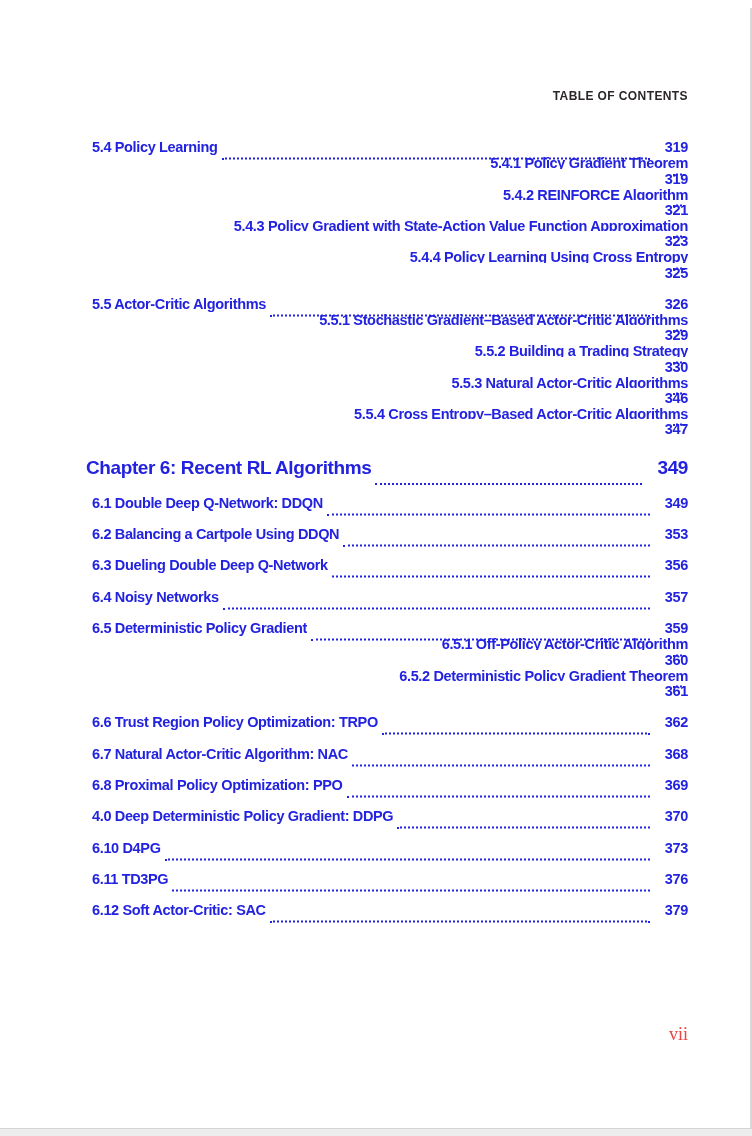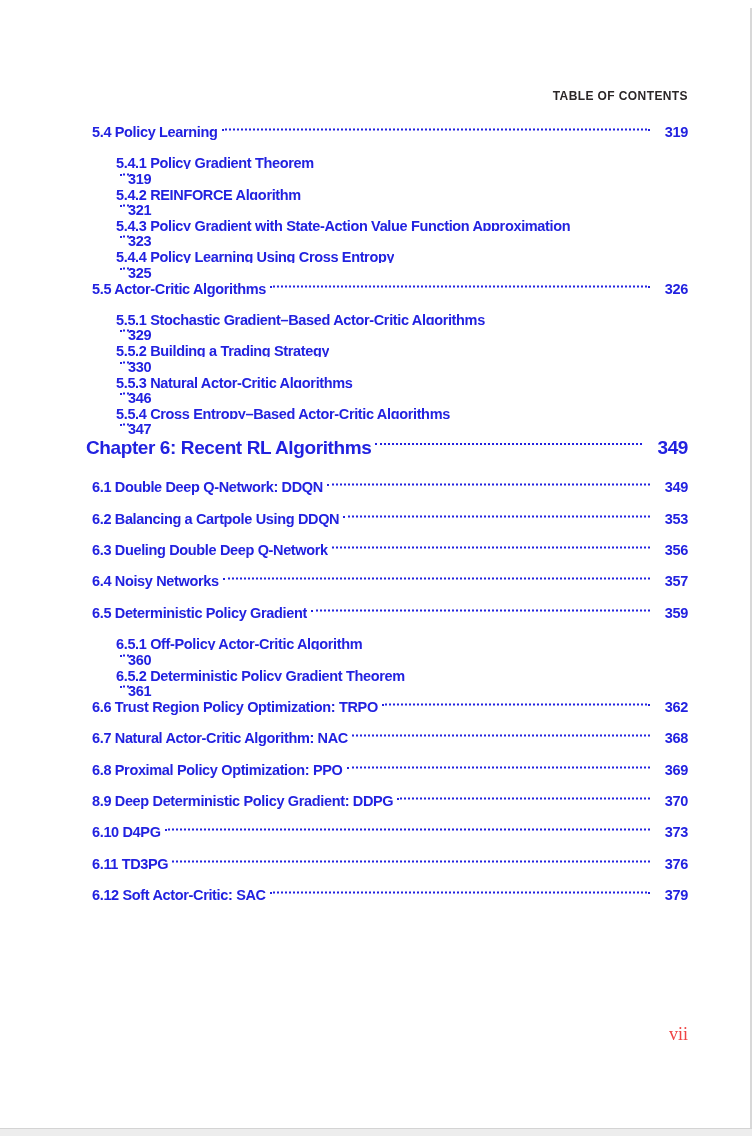--- a/index.html
+++ b/index.html
@@ -27,21 +27,21 @@
     color: #2b2627;
   }
   .toc-list {
     position: absolute;
     left: 86px;
     right: 64px;
     top: 124px;
   }
   .toc-row {
     display: flex;
-    align-items: flex-start;
+    align-items: flex-end;
     height: 31.35px;
     color: #2222e0;
     font-size: 14.5px;
     font-weight: bold;
     letter-spacing: -0.35px;
     cursor: pointer;
   }
   .toc-row.lvl0 {
     height: 42px;
     font-size: 19px;
@@ -203,21 +203,21 @@
     <span class="toc-label">6.7 Natural Actor-Critic Algorithm: NAC</span>
     <span class="leader"></span>
     <span class="toc-page">368</span>
   </div>
       <div class="toc-row lvl1">
     <span class="toc-label">6.8 Proximal Policy Optimization: PPO</span>
     <span class="leader"></span>
     <span class="toc-page">369</span>
   </div>
       <div class="toc-row lvl1">
-    <span class="toc-label">8.9 Deep Deterministic Policy Gradient: DDPG</span>
+    <span class="toc-label">4.0 Deep Deterministic Policy Gradient: DDPG</span>
     <span class="leader"></span>
     <span class="toc-page">370</span>
   </div>
       <div class="toc-row lvl1">
     <span class="toc-label">6.10 D4PG</span>
     <span class="leader"></span>
     <span class="toc-page">373</span>
   </div>
       <div class="toc-row lvl1">
     <span class="toc-label">6.11 TD3PG</span>

